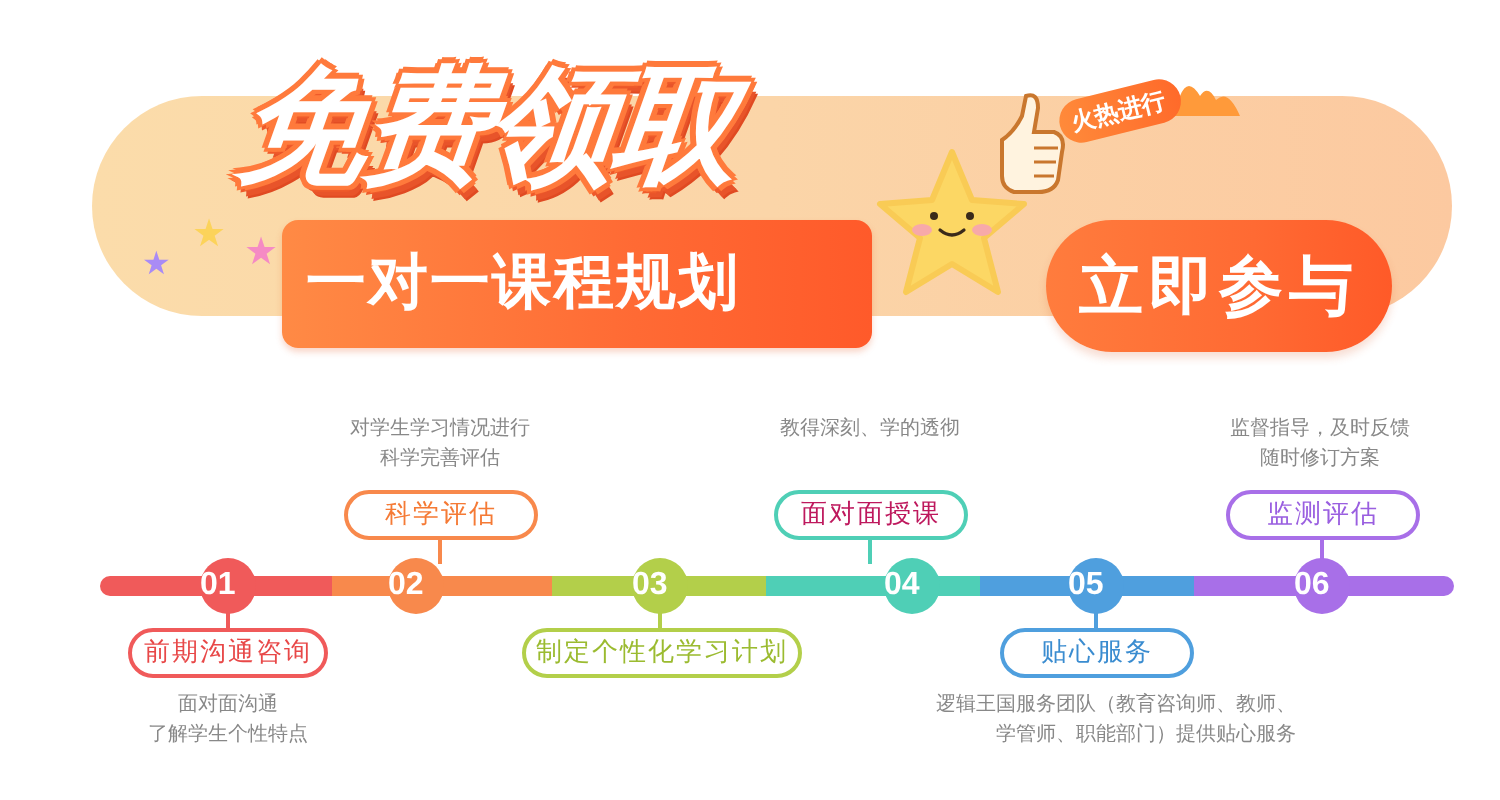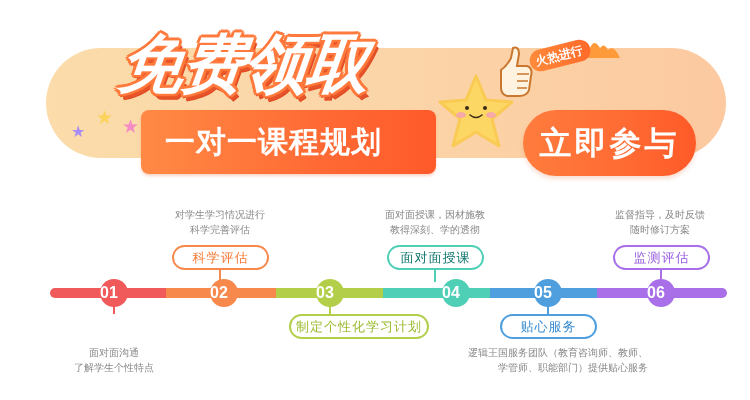--- a/index.html
+++ b/index.html
@@ -27,21 +27,21 @@
     transform: skewX(-6deg);
   }
   .sub-box {
     position: absolute; left: 141px; top: 110px; width: 295px; height: 64px;
     border-radius: 8px;
     background: linear-gradient(90deg, #ff8a45 0%, #ff6a34 60%, #ff5a2a 100%);
     box-shadow: 0 2px 3px rgba(230,90,40,0.25);
   }
   .sub-text {
     position: absolute; left: 141px; top: 120px; width: 253px; height: 44px;
-    text-align: center; color: #fff; font-weight: 700; font-size: 30px; line-height: 44px;
+    text-align: left; color: #fff; font-weight: 700; font-size: 30px; line-height: 44px;
     letter-spacing: 1px;
     padding-left: 12px;
   }
   .mascot { position: absolute; left: 436px; top: 72px; width: 80px; height: 80px; }
   .cta-btn {
     position: absolute; left: 523px; top: 70px; width: 173px; height: 66px;
     border-radius: 33px;
     background: linear-gradient(90deg, #ff7c3d 0%, #ff6a33 60%, #ff5a28 100%);
     color: #fff; font-weight: 700; font-size: 32px; line-height: 66px; text-align: center;
     letter-spacing: 3px; cursor: pointer;
@@ -122,42 +122,42 @@
 
   <div class="bar-seg" style="left:50px;width:116px;background:#f05a5a;border-radius:5px 0 0 5px;"></div>
   <div class="bar-seg" style="left:166px;width:110px;background:#f8894c;"></div>
   <div class="bar-seg" style="left:276px;width:107px;background:#b3cf4a;"></div>
   <div class="bar-seg" style="left:383px;width:107px;background:#4fcfb6;"></div>
   <div class="bar-seg" style="left:490px;width:107px;background:#4f9fde;"></div>
   <div class="bar-seg" style="left:597px;width:130px;background:#a86fe8;border-radius:0 5px 5px 0;"></div>
 
   <div class="connector" style="left:114px;top:110px;height:14px;background:#f05a5a;"></div>
   <div class="node" style="left:114px;background:#f05a5a;">01</div>
+  <div class="step-label" style="left:64px;top:124px;width:100px;border-color:#f05a5a;color:#e84848;">前期沟通咨询</div>
   <div class="desc" style="left:54px;top:155px;width:120px;">
     <div>面对面沟通</div>
     <div>了解学生个性特点</div>
   </div>
 
   <div class="desc" style="left:160px;top:17px;width:120px;">
     <div>对学生学习情况进行</div>
     <div>科学完善评估</div>
   </div>
   <div class="step-label" style="left:172px;top:55px;width:97px;border-color:#f8894c;color:#f57a35;">科学评估</div>
   <div class="connector" style="left:220px;top:80px;height:12px;background:#f8894c;"></div>
-  <div class="node" style="left:224px;background:#f8894c;">02</div>
+  <div class="node" style="left:208px;background:#f8894c;">02</div>
 
   <div class="connector" style="left:330px;top:110px;height:14px;background:#b3cf4a;"></div>
   <div class="node" style="left:330px;background:#b3cf4a;">03</div>
-  <div class="step-label" style="left:261px;top:124px;width:140px;border-color:#b3cf4a;color:#9bbb30;margin-left:28px;">制定个性化学习计划</div>
+  <div class="step-label" style="left:261px;top:124px;width:140px;border-color:#b3cf4a;color:#9bbb30;">制定个性化学习计划</div>
 
   <div class="desc" style="left:375px;top:17px;width:120px;">
-    <div>面对面授课，因材施教</div>
     <div>教得深刻、学的透彻</div>
   </div>
-  <div class="step-label" style="left:387px;top:55px;width:97px;border-color:#4fcfb6;color:#0f766e;">面对面授课</div>
+  <div class="step-label" style="left:387px;top:55px;width:97px;border-color:#4fcfb6;color:#be185d;">面对面授课</div>
   <div class="connector" style="left:435px;top:80px;height:12px;background:#4fcfb6;"></div>
   <div class="node" style="left:456px;background:#4fcfb6;">04</div>
 
   <div class="connector" style="left:548px;top:110px;height:14px;background:#4f9fde;"></div>
   <div class="node" style="left:548px;background:#4f9fde;">05</div>
   <div class="step-label" style="left:500px;top:124px;width:97px;border-color:#4f9fde;color:#3a8cd0;">贴心服务</div>
   <div class="desc" style="left:448px;top:155px;width:200px;text-align:right;">
     <div>逻辑王国服务团队（教育咨询师、教师、</div>
     <div>学管师、职能部门）提供贴心服务</div>
   </div>

